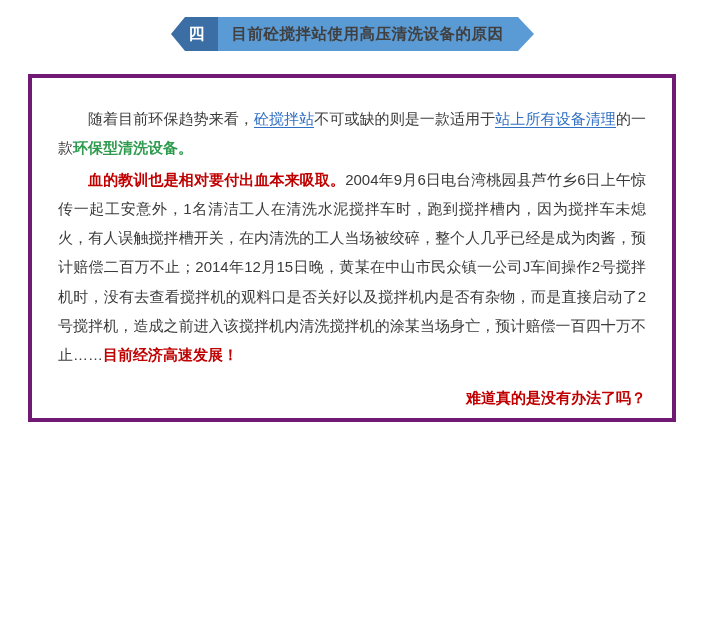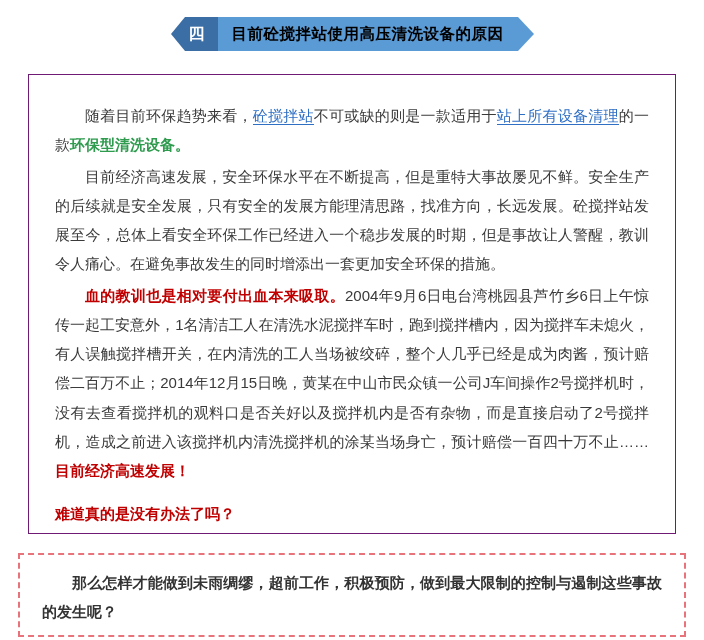--- a/index.html
+++ b/index.html
@@ -48,21 +48,21 @@
     color: #ffffff;
     font-size: 16px;
     font-weight: bold;
     display: flex;
     align-items: center;
     padding: 0 12px 0 4px;
     letter-spacing: 1px;
   }
   .banner-title {
     background: #5b9bd5;
-    color: #000000;
+    color: #404040;
     font-size: 15.5px;
     font-weight: bold;
     display: flex;
     align-items: center;
     padding: 0 14px 0 14px;
     letter-spacing: 0.5px;
     white-space: nowrap;
   }
   .banner-right-arrow {
     width: 0;
@@ -71,23 +71,23 @@
     border-bottom: 17px solid transparent;
     border-left: 16px solid #5b9bd5;
   }
 
   
   .main-box {
     position: absolute;
     left: 28px;
     top: 66px;
     width: 648px;
-    height: 460px;
+    height: 348px;
     box-sizing: border-box;
-    border: 1px solid #701a75;
+    border: 4px solid #701a75;
     background: #ffffff;
     padding: 26px 26px 18px 26px;
   }
   p {
     margin: 0 0 2px 0;
     font-size: 15px;
     line-height: 1.95;
     text-align: justify;
     text-justify: inter-ideograph;
     text-indent: 2em;
@@ -100,21 +100,21 @@
   .em-green {
     color: #2e9b4e;
     font-weight: bold;
   }
   .em-red {
     color: #c00000;
     font-weight: bold;
     margin-top: 40px;
   }
   .centered-question {
-    text-align: left;
+    text-align: right;
     text-indent: 0;
     color: #c00000;
     font-weight: bold;
     font-size: 15px;
     margin-top: 14px;
   }
 
   
   .dashed-box {
     position: absolute;
@@ -146,25 +146,21 @@
       <span class="banner-num">四</span>
       <span class="banner-title">目前砼搅拌站使用高压清洗设备的原因</span>
       <span class="banner-right-arrow"></span>
     </div>
   </div>
 
   <div class="main-box">
 
     <p><span>随着目前环保趋势来看，</span><span class="link-blue">砼搅拌站</span><span>不可或缺的则是一款适用于</span><span class="link-blue">站上所有设备清理</span><span>的一款</span><span class="em-green">环保型清洗设备。</span></p>
 
-    <p>目前经济高速发展，安全环保水平在不断提高，但是重特大事故屡见不鲜。安全生产的后续就是安全发展，只有安全的发展方能理清思路，找准方向，长远发展。砼搅拌站发展至今，总体上看安全环保工作已经进入一个稳步发展的时期，但是事故让人警醒，教训令人痛心。在避免事故发生的同时增添出一套更加安全环保的措施。</p>
 
     <p><span class="em-red">血的教训也是相对要付出血本来吸取。</span><span>2004年9月6日电台湾桃园县芦竹乡6日上午惊传一起工安意外，1名清洁工人在清洗水泥搅拌车时，跑到搅拌槽内，因为搅拌车未熄火，有人误触搅拌槽开关，在内清洗的工人当场被绞碎，整个人几乎已经是成为肉酱，预计赔偿二百万不止；2014年12月15日晚，黄某在中山市民众镇一公司J车间操作2号搅拌机时，没有去查看搅拌机的观料口是否关好以及搅拌机内是否有杂物，而是直接启动了2号搅拌机，造成之前进入该搅拌机内清洗搅拌机的涂某当场身亡，预计赔偿一百四十万不止……</span><span class="em-red">目前经济高速发展！</span></p>
 
     <p class="centered-question">难道真的是没有办法了吗？</p>
 
   </div>
 
-  <div class="dashed-box">
-    <p>那么怎样才能做到未雨绸缪，超前工作，积极预防，做到最大限制的控制与遏制这些事故的发生呢？</p>
-  </div>
 
 </div>
 
 </body></html>

